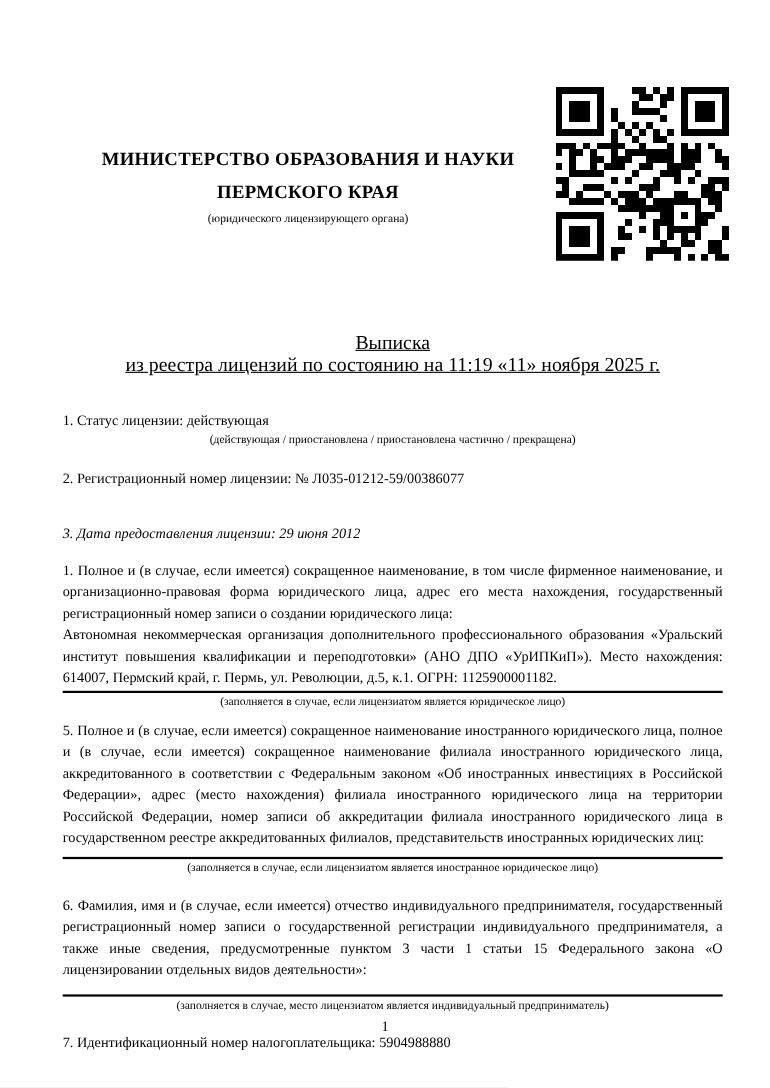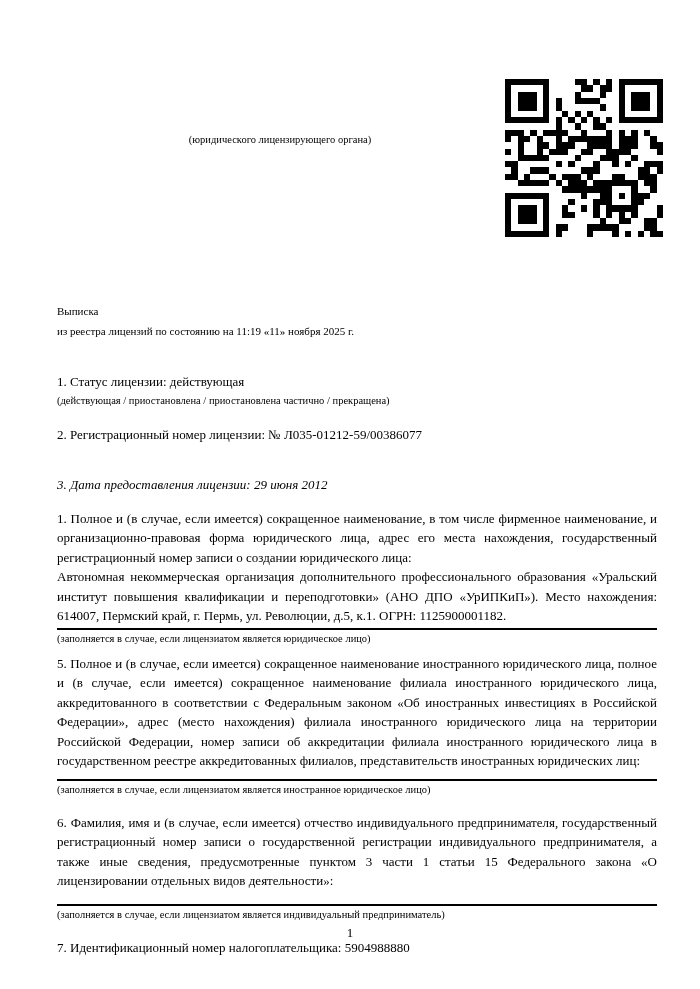--- a/index.html
+++ b/index.html
@@ -34,27 +34,28 @@
     font-size:10.5px;
     margin-top:4px;
   }
   
   .content {
     position:absolute; top:302px; left:57px;
     width:600px;
     font-size:13px;
     line-height:19.5px;
   }
-  .doc-title { text-align:left; font-size:11px; }
+  .doc-title { text-align:center; font-size:18px;text-decoration:underline; }
   .items { margin-top:31px; }
   p { margin:0; }
   .just { text-align:justify; }
   .mini {
     font-size:10.5px;
     line-height:14px;
+    text-align:center;
     margin-top:2px;
   }
   .rule { border-top:2px solid #000; margin-top:2px; }
   .rule.gap8  { margin-top:8px; }
   .rule.gap12 { margin-top:13px; }
   .mb17 { margin-bottom:17px; }
   .mb13 { margin-bottom:31px; }
   .mb11 { margin-bottom:14px;font-style:italic; }
   .mb8  { margin-bottom:8px; }
   .mb16 { margin-bottom:16px; }
@@ -70,20 +71,24 @@
 
 <div class="page">
 
   <div class="qr">
     <svg id="qr-svg" viewBox="0 0 25 25" xmlns="http://www.w3.org/2000/svg">
         <path d="M0 0h1v1h-1zM1 0h1v1h-1zM2 0h1v1h-1zM3 0h1v1h-1zM4 0h1v1h-1zM5 0h1v1h-1zM6 0h1v1h-1zM11 0h1v1h-1zM12 0h1v1h-1zM14 0h1v1h-1zM16 0h1v1h-1zM18 0h1v1h-1zM19 0h1v1h-1zM20 0h1v1h-1zM21 0h1v1h-1zM22 0h1v1h-1zM23 0h1v1h-1zM24 0h1v1h-1zM0 1h1v1h-1zM6 1h1v1h-1zM12 1h1v1h-1zM13 1h1v1h-1zM15 1h1v1h-1zM16 1h1v1h-1zM18 1h1v1h-1zM24 1h1v1h-1zM0 2h1v1h-1zM2 2h1v1h-1zM3 2h1v1h-1zM4 2h1v1h-1zM6 2h1v1h-1zM11 2h1v1h-1zM15 2h1v1h-1zM18 2h1v1h-1zM20 2h1v1h-1zM21 2h1v1h-1zM22 2h1v1h-1zM24 2h1v1h-1zM0 3h1v1h-1zM2 3h1v1h-1zM3 3h1v1h-1zM4 3h1v1h-1zM6 3h1v1h-1zM8 3h1v1h-1zM11 3h1v1h-1zM12 3h1v1h-1zM13 3h1v1h-1zM14 3h1v1h-1zM18 3h1v1h-1zM20 3h1v1h-1zM21 3h1v1h-1zM22 3h1v1h-1zM24 3h1v1h-1zM0 4h1v1h-1zM2 4h1v1h-1zM3 4h1v1h-1zM4 4h1v1h-1zM6 4h1v1h-1zM8 4h1v1h-1zM15 4h1v1h-1zM18 4h1v1h-1zM20 4h1v1h-1zM21 4h1v1h-1zM22 4h1v1h-1zM24 4h1v1h-1zM0 5h1v1h-1zM6 5h1v1h-1zM9 5h1v1h-1zM11 5h1v1h-1zM13 5h1v1h-1zM18 5h1v1h-1zM24 5h1v1h-1zM0 6h1v1h-1zM1 6h1v1h-1zM2 6h1v1h-1zM3 6h1v1h-1zM4 6h1v1h-1zM5 6h1v1h-1zM6 6h1v1h-1zM8 6h1v1h-1zM10 6h1v1h-1zM12 6h1v1h-1zM14 6h1v1h-1zM16 6h1v1h-1zM18 6h1v1h-1zM19 6h1v1h-1zM20 6h1v1h-1zM21 6h1v1h-1zM22 6h1v1h-1zM23 6h1v1h-1zM24 6h1v1h-1zM8 7h1v1h-1zM11 7h1v1h-1zM14 7h1v1h-1zM15 7h1v1h-1zM0 8h1v1h-1zM1 8h1v1h-1zM2 8h1v1h-1zM4 8h1v1h-1zM6 8h1v1h-1zM7 8h1v1h-1zM8 8h1v1h-1zM9 8h1v1h-1zM12 8h1v1h-1zM16 8h1v1h-1zM18 8h1v1h-1zM20 8h1v1h-1zM22 8h1v1h-1zM0 9h1v1h-1zM2 9h1v1h-1zM3 9h1v1h-1zM5 9h1v1h-1zM8 9h1v1h-1zM10 9h1v1h-1zM11 9h1v1h-1zM12 9h1v1h-1zM13 9h1v1h-1zM14 9h1v1h-1zM15 9h1v1h-1zM16 9h1v1h-1zM18 9h1v1h-1zM19 9h1v1h-1zM20 9h1v1h-1zM23 9h1v1h-1zM2 10h1v1h-1zM5 10h1v1h-1zM6 10h1v1h-1zM8 10h1v1h-1zM9 10h1v1h-1zM10 10h1v1h-1zM13 10h1v1h-1zM14 10h1v1h-1zM15 10h1v1h-1zM16 10h1v1h-1zM18 10h1v1h-1zM19 10h1v1h-1zM20 10h1v1h-1zM23 10h1v1h-1zM24 10h1v1h-1zM0 11h1v1h-1zM2 11h1v1h-1zM5 11h1v1h-1zM7 11h1v1h-1zM8 11h1v1h-1zM9 11h1v1h-1zM12 11h1v1h-1zM13 11h1v1h-1zM16 11h1v1h-1zM17 11h1v1h-1zM18 11h1v1h-1zM19 11h1v1h-1zM24 11h1v1h-1zM2 12h1v1h-1zM3 12h1v1h-1zM4 12h1v1h-1zM5 12h1v1h-1zM6 12h1v1h-1zM11 12h1v1h-1zM15 12h1v1h-1zM16 12h1v1h-1zM17 12h1v1h-1zM20 12h1v1h-1zM0 13h1v1h-1zM1 13h1v1h-1zM8 13h1v1h-1zM10 13h1v1h-1zM14 13h1v1h-1zM17 13h1v1h-1zM19 13h1v1h-1zM22 13h1v1h-1zM23 13h1v1h-1zM24 13h1v1h-1zM1 14h1v1h-1zM4 14h1v1h-1zM5 14h1v1h-1zM6 14h1v1h-1zM12 14h1v1h-1zM13 14h1v1h-1zM14 14h1v1h-1zM21 14h1v1h-1zM22 14h1v1h-1zM24 14h1v1h-1zM0 15h1v1h-1zM1 15h1v1h-1zM3 15h1v1h-1zM7 15h1v1h-1zM9 15h1v1h-1zM10 15h1v1h-1zM11 15h1v1h-1zM13 15h1v1h-1zM17 15h1v1h-1zM18 15h1v1h-1zM21 15h1v1h-1zM22 15h1v1h-1zM23 15h1v1h-1zM2 16h1v1h-1zM3 16h1v1h-1zM4 16h1v1h-1zM5 16h1v1h-1zM6 16h1v1h-1zM8 16h1v1h-1zM10 16h1v1h-1zM11 16h1v1h-1zM12 16h1v1h-1zM14 16h1v1h-1zM15 16h1v1h-1zM16 16h1v1h-1zM17 16h1v1h-1zM18 16h1v1h-1zM19 16h1v1h-1zM20 16h1v1h-1zM22 16h1v1h-1zM23 16h1v1h-1zM9 17h1v1h-1zM10 17h1v1h-1zM11 17h1v1h-1zM12 17h1v1h-1zM13 17h1v1h-1zM14 17h1v1h-1zM15 17h1v1h-1zM16 17h1v1h-1zM20 17h1v1h-1zM23 17h1v1h-1zM0 18h1v1h-1zM1 18h1v1h-1zM2 18h1v1h-1zM3 18h1v1h-1zM4 18h1v1h-1zM5 18h1v1h-1zM6 18h1v1h-1zM12 18h1v1h-1zM15 18h1v1h-1zM16 18h1v1h-1zM18 18h1v1h-1zM20 18h1v1h-1zM21 18h1v1h-1zM22 18h1v1h-1zM0 19h1v1h-1zM6 19h1v1h-1zM10 19h1v1h-1zM14 19h1v1h-1zM15 19h1v1h-1zM16 19h1v1h-1zM20 19h1v1h-1zM21 19h1v1h-1zM0 20h1v1h-1zM2 20h1v1h-1zM3 20h1v1h-1zM4 20h1v1h-1zM6 20h1v1h-1zM9 20h1v1h-1zM12 20h1v1h-1zM14 20h1v1h-1zM16 20h1v1h-1zM17 20h1v1h-1zM18 20h1v1h-1zM19 20h1v1h-1zM20 20h1v1h-1zM24 20h1v1h-1zM0 21h1v1h-1zM2 21h1v1h-1zM3 21h1v1h-1zM4 21h1v1h-1zM6 21h1v1h-1zM9 21h1v1h-1zM10 21h1v1h-1zM14 21h1v1h-1zM16 21h1v1h-1zM18 21h1v1h-1zM20 21h1v1h-1zM24 21h1v1h-1zM0 22h1v1h-1zM2 22h1v1h-1zM3 22h1v1h-1zM4 22h1v1h-1zM6 22h1v1h-1zM15 22h1v1h-1zM18 22h1v1h-1zM19 22h1v1h-1zM22 22h1v1h-1zM23 22h1v1h-1zM0 23h1v1h-1zM6 23h1v1h-1zM8 23h1v1h-1zM9 23h1v1h-1zM13 23h1v1h-1zM14 23h1v1h-1zM15 23h1v1h-1zM16 23h1v1h-1zM17 23h1v1h-1zM22 23h1v1h-1zM23 23h1v1h-1zM0 24h1v1h-1zM1 24h1v1h-1zM2 24h1v1h-1zM3 24h1v1h-1zM4 24h1v1h-1zM5 24h1v1h-1zM6 24h1v1h-1zM8 24h1v1h-1zM13 24h1v1h-1zM17 24h1v1h-1zM19 24h1v1h-1zM21 24h1v1h-1zM23 24h1v1h-1zM24 24h1v1h-1z" fill="#000"></path>
       </svg>
   </div>
 
   <div class="header-text">
+    <div class="ministry">
+      <div>МИНИСТЕРСТВО ОБРАЗОВАНИЯ И НАУКИ</div>
+      <div>ПЕРМСКОГО КРАЯ</div>
+    </div>
     <div class="authority-caption">(юридического лицензирующего органа)</div>
   </div>
 
   <div class="content">
 
     <div class="doc-title">
       <div>Выписка</div>
       <div>из реестра лицензий по состоянию на 11:19 «11» ноября 2025 г.</div>
     </div>
 
@@ -111,21 +116,21 @@
 
       <section class="item mb16">
         <p class="body just">5. Полное и (в случае, если имеется) сокращенное наименование иностранного юридического лица, полное и (в случае, если имеется) сокращенное наименование филиала иностранного юридического лица, аккредитованного в соответствии с Федеральным законом «Об иностранных инвестициях в Российской Федерации», адрес (место нахождения) филиала иностранного юридического лица на территории Российской Федерации, номер записи об аккредитации филиала иностранного юридического лица в государственном реестре аккредитованных филиалов, представительств иностранных юридических лиц:</p>
         <div class="rule gap8"></div>
         <p class="mini">(заполняется в случае, если лицензиатом является иностранное юридическое лицо)</p>
       </section>
 
       <section class="item mb16">
         <p class="body just">6. Фамилия, имя и (в случае, если имеется) отчество индивидуального предпринимателя, государственный регистрационный номер записи о государственной регистрации индивидуального предпринимателя, а также иные сведения, предусмотренные пунктом 3 части 1 статьи 15 Федерального закона «О лицензировании отдельных видов деятельности»:</p>
         <div class="rule gap12"></div>
-        <p class="mini">(заполняется в случае, если лицензиатом является индивидуальный предприниматель)</p>
+        <p class="mini">(заполняется в случае, место лицензиатом является индивидуальный предприниматель)</p>
       </section>
 
       <section class="item">
         <p class="body">7. Идентификационный номер налогоплательщика: 5904988880</p>
       </section>
 
     </div>
   </div>
 
   <div class="page-number">1</div>

